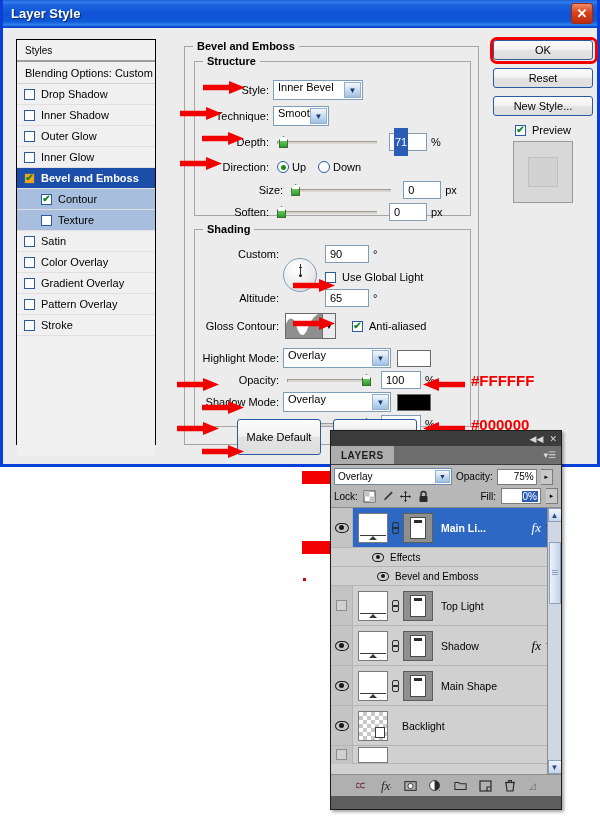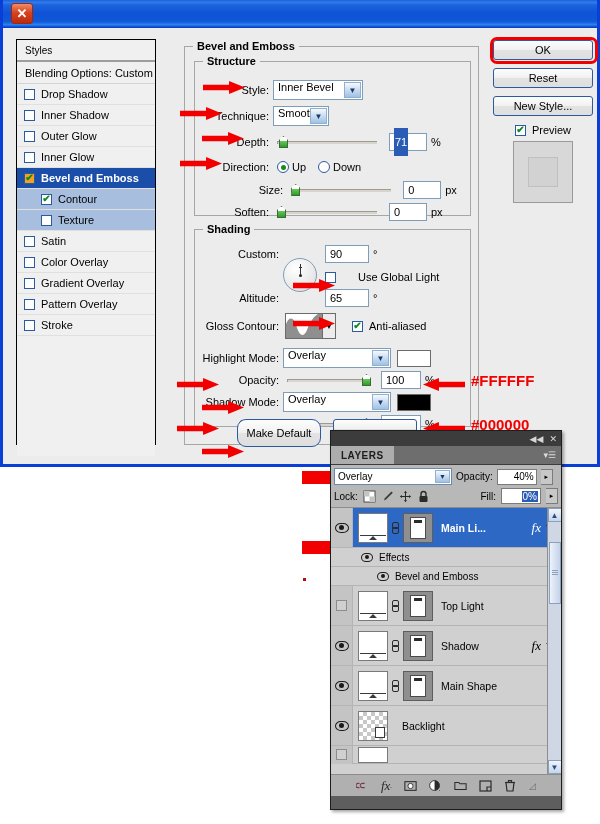--- a/index.html
+++ b/index.html
@@ -189,21 +189,21 @@
   }
   .swatch { width: 34px; height: 17px; border: 1px solid #6b6b6b; }
 
   
   .btn {
     background: linear-gradient(to bottom,#fdfdfd,#f1f1f1 48%,#e3e3e3 50%,#dedede);
     border: 1px solid #2c5a9e; border-radius: 3px;
     font-size: 11px; display: inline-flex; align-items: center;
     justify-content: center; cursor: pointer; color: #000;
   }
-  #btn-makedefault { position: absolute; left: 234px; top: 391px; width: 84px; height: 28px; border-radius: 9px; }
+  #btn-makedefault { position: absolute; left: 234px; top: 391px; width: 84px; height: 36px; }
   #btn-reset2 { position: absolute; left: 330px; top: 391px; width: 84px; height: 20px; }
 
   .rightcol { position: absolute; left: 490px; top: 12px; width: 100px; }
   .rightcol .btn { width: 100px; height: 20px; margin-bottom: 8px; }
   .ok-ring {
     position: absolute; left: 487px; top: 9px; width: 108px; height: 27px;
     border: 3px solid #f20000; border-radius: 7px; pointer-events: none;
   }
   .preview-row { display: flex; align-items: center; justify-content: center; margin-bottom: 5px; }
   .preview-thumb {
@@ -369,21 +369,21 @@
     border-top: 6px solid #2b5ea8; margin-left: 6px; flex: 0 0 auto;
   }
   .folder-ico {
     width: 16px; height: 12px; margin-left: 7px; background: #e8e8e8;
     border: 1px solid #5a5a5a; border-radius: 0 2px 2px 2px; position: relative; flex:0 0 auto;
   }
   .folder-ico::before {
     content:""; position:absolute; left:-1px; top:-3px; width:7px; height:3px;
     background:#e8e8e8; border:1px solid #5a5a5a; border-bottom:none; border-radius:2px 2px 0 0;
   }
-  .fx-row { padding-left: 30px; display:flex; align-items:center; height:19px; border-bottom:1px solid #b4b4b4; background:#d0d0d0;}
+  .fx-row { padding-left: 41px; display:flex; align-items:center; height:19px; border-bottom:1px solid #b4b4b4; background:#d0d0d0;}
   .fx-row.indent2 { padding-left: 46px; }
   .eye-sm {
     width: 12px; height: 9px; border-radius: 50%/60%; border: 1.3px solid #1a1a1a;
     display:flex; align-items:center; justify-content:center; margin-right: 6px; flex:0 0 auto;
   }
   .eye-sm::after { content:""; width:4px; height:4px; border-radius:50%; background:#1a1a1a; }
 
   .lscroll {
     position: absolute; right: 0; top: 0; width: 14px; height: 100%;
     background: #cfd6e4; border-left: 1px solid #8d8d8d;
@@ -420,20 +420,21 @@
   .dot-mark { position: absolute; width: 3px; height: 3px; background: #b01010; }
 </style>
 </head>
 <body>
 
 <div id="root">
 
   <div class="dialog">
 
     <div class="titlebar">
+      <div class="title-text">Layer Style</div>
       <div class="close-btn">✕</div>
     </div>
 
     <div class="dlg-body">
 
       <div class="styles-panel">
         <div class="sl-head">Styles</div>
         <div class="sl-blend">Blending Options: Custom</div>
 
         <div class="sl-row">
@@ -563,21 +564,21 @@
               <span>90</span>
             </div>
             <span class="unit">°</span>
           </div>
 
           <div class="dial" style="left:88px; top:28px;">
             <div class="cross"></div>
             <div class="dot"></div>
           </div>
 
-          <div class="frow" style="left:130px; top:37px;gap:16px;">
+          <div class="frow" style="left:130px; top:37px;">
             <span class="cb"></span>
             <span>Use Global Light</span>
           </div>
 
           <div class="frow" style="left:0; top:58px; width:276px;">
             <div class="lbl" style="width:84px;">Altitude:</div>
             <div class="numbox" style="width:44px; margin-left:46px;">
               <span>65</span>
             </div>
             <span class="unit">°</span>
@@ -694,21 +695,21 @@
     </div>
 
     <div class="lp-inner">
       <div class="lp-row1">
         <div class="lp-select">
           <span>Overlay</span>
           <span class="arrow">▼</span>
         </div>
         <span>Opacity:</span>
         <div class="lp-opacity-box">
-          <span>40%</span>
+          <span>75%</span>
         </div>
         <div class="lp-spin">▸</div>
       </div>
 
       <div class="lp-row2">
         <span>Lock:</span>
         <span class="lock-ico">
           <svg width="13" height="13" viewBox="0 0 13 13">
             <rect x="1" y="1" width="11" height="11" fill="#fff" stroke="#4a4a4a"></rect>
             <rect x="1" y="1" width="5.5" height="5.5" fill="#c4c4c4"></rect>

